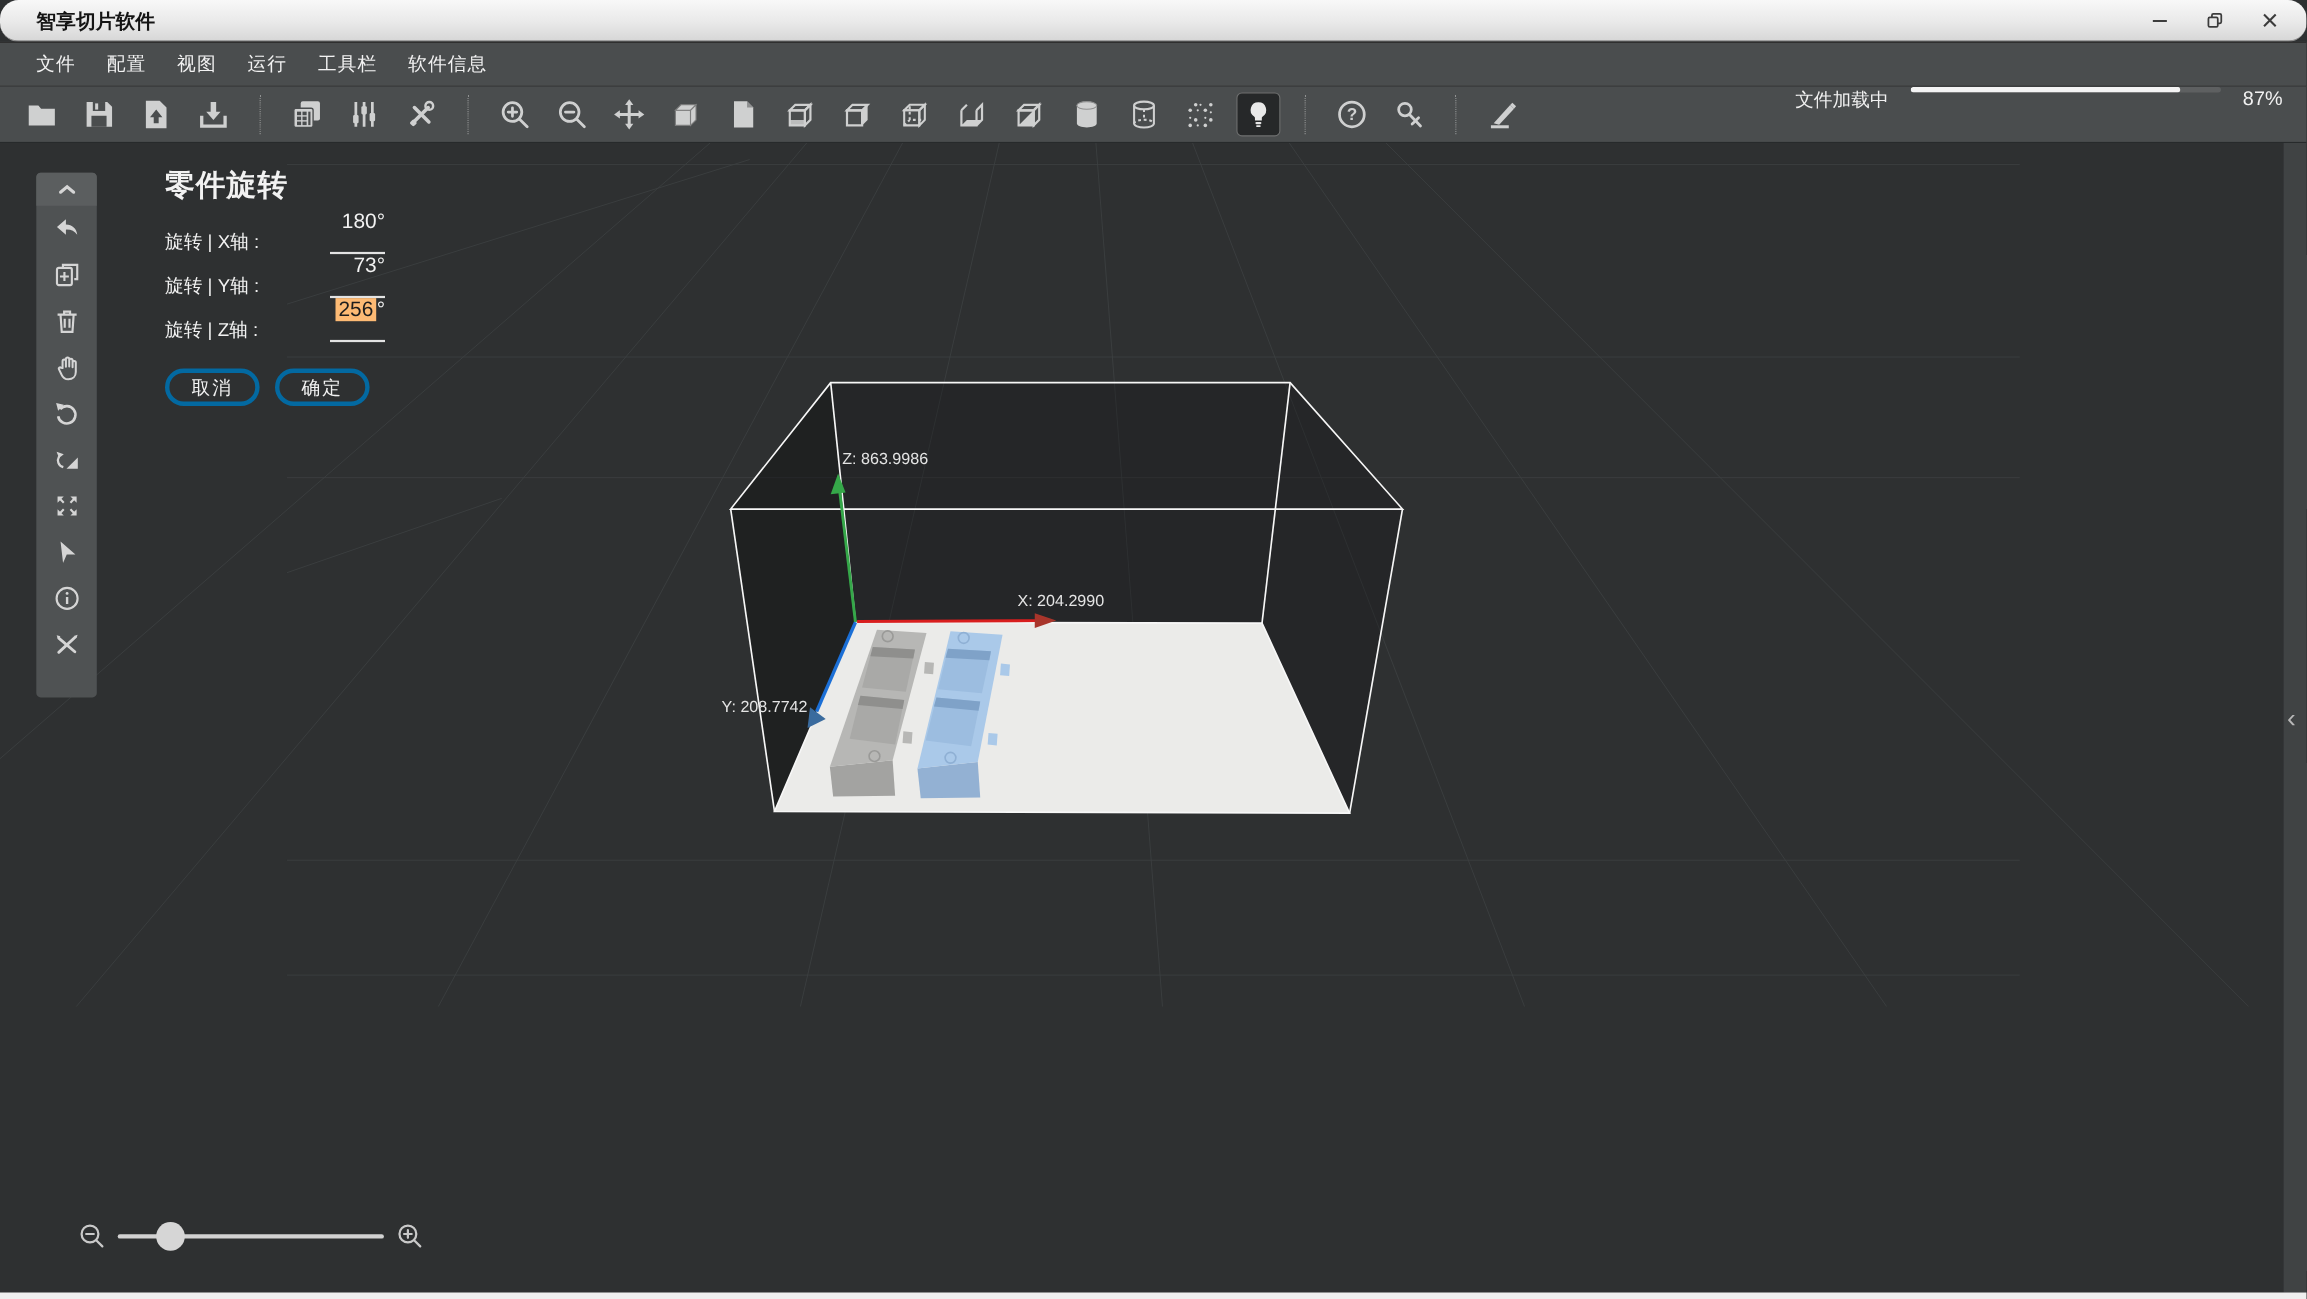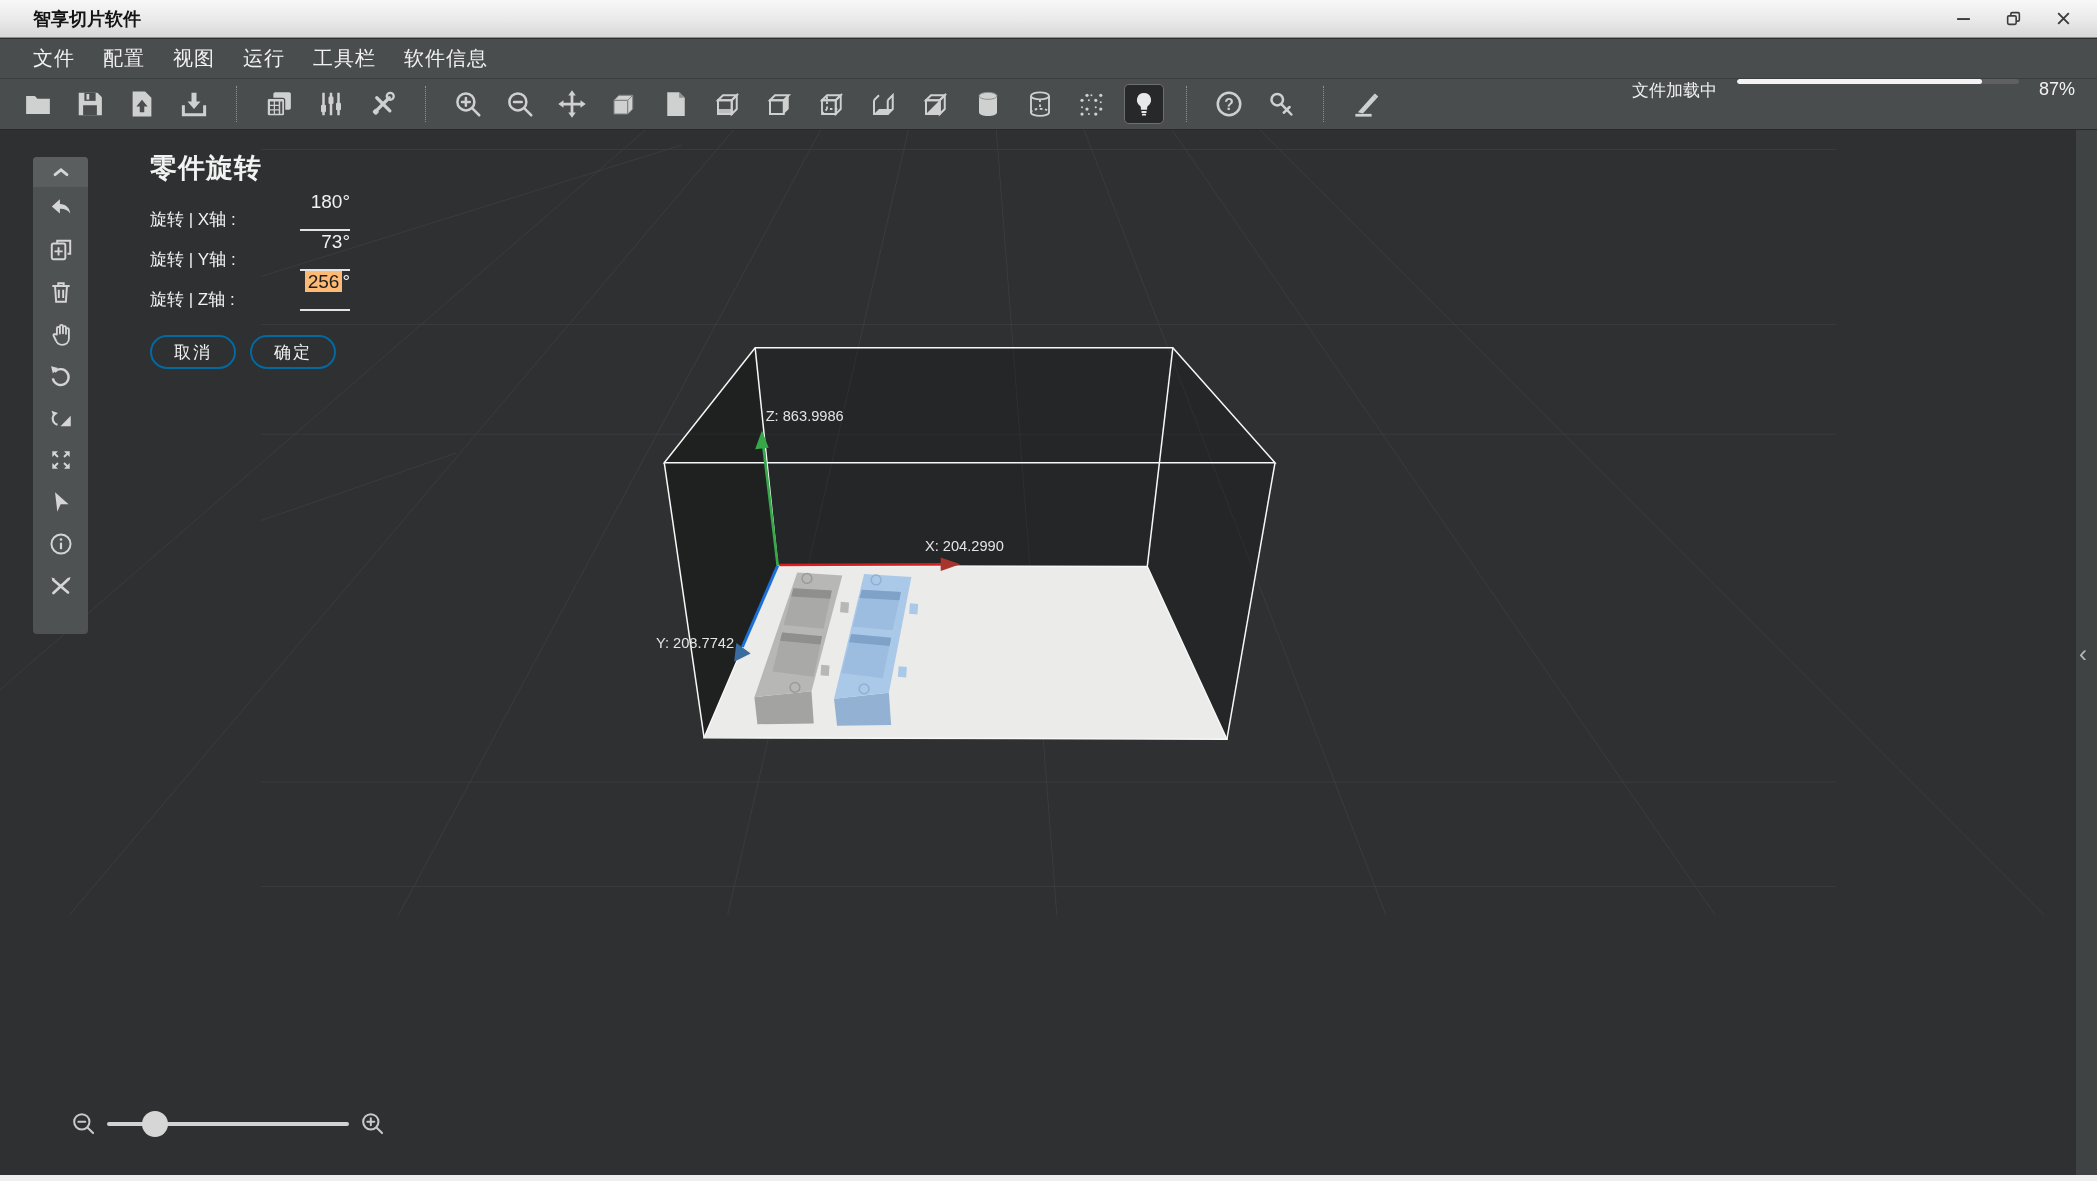--- a/index.html
+++ b/index.html
@@ -3,34 +3,34 @@
 <meta charset="utf-8">
 <style>
   * { margin:0; padding:0; box-sizing:border-box; }
   html,body { width:2097px; height:1181px; overflow:hidden; background:#2e3031;
               font-family:"Liberation Sans","DejaVu Sans",sans-serif; }
   .app { position:relative; width:2097px; height:1181px; }
 
   
   .titlebar { position:absolute; left:0; top:0; width:100%; height:38px;
     background:linear-gradient(#f8f8f8,#e9e9e9 55%,#d7d7d7);
-    border-bottom:1px solid #8f8f8f; }
+    border-bottom:1px solid #8f8f8f;border-radius:17px; }
   .title-text { position:absolute; left:33px; top:0; line-height:38px;
     font-size:18px; font-weight:bold; color:#141414; }
   .win-controls { position:absolute; right:24px; top:0; height:100%;
     display:flex; align-items:center; gap:30px; }
   .win-btn { width:20px; height:20px; display:flex; align-items:center;
     justify-content:center; cursor:default; }
   .win-btn svg { width:17px; height:17px; }
 
   
   .menubar { position:absolute; left:0; top:38px; width:100%; height:40px;
     background:#4a4d4e; border-top:1px solid #2d2d2d; display:flex;
     align-items:center; padding-left:33px; gap:28px; }
-  .menu-item { color:#f2f2f2; font-size:20px; letter-spacing:1px; }
+  .menu-item { color:#f2f2f2; font-size:17px; letter-spacing:1px; }
 
   
   .toolbar { position:absolute; left:0; top:78px; width:100%; height:52px;
     background:#4a4d4e; border-top:1px solid #3b3e3f; border-bottom:1px solid #272a2b;
     display:flex; align-items:center; padding-left:18px; gap:12px; }
   .tbtn { width:40px; height:40px; display:flex; align-items:center;
     justify-content:center; background:transparent; border:none; border-radius:5px; }
   .tbtn svg { width:30px; height:30px; }
   .tbtn.active { background:#262829; border:1px solid #6e6f6f; }
   .tsep { width:1px; height:36px; border-left:1px dotted #909292; margin:0 10px; }
@@ -67,21 +67,21 @@
   .rotate-panel { position:absolute; left:150px; top:150px; width:200px; z-index:6;
     color:#f2f2f2; }
   .rp-title { font-size:27px; font-weight:bold; letter-spacing:1px; margin-bottom:18px; }
   .rp-row { display:flex; align-items:flex-end; justify-content:space-between;
     margin-bottom:13px; height:27px;gap:35px; }
   .rp-label { font-size:17px; }
   .rp-valuebox { min-width:50px; text-align:right; border-bottom:2px solid #e3e3e3;
     padding-bottom:16px; font-size:19px; }
   .rp-valuebox .val.sel { background:#fdba74; color:#1d1d1d; padding:0 3px; }
   .rp-buttons { display:flex; gap:14px; margin-top:24px; }
-  .pill-btn { width:86px; height:34px; border:2px solid #0369a1; border-radius:17px;
+  .pill-btn { width:86px; height:34px; border:4px solid #0369a1; border-radius:17px;
     background:transparent; color:#f2f2f2; font-size:17px;
     font-family:inherit; letter-spacing:2px; }
 
   
   .zoom-control { position:absolute; left:70px; top:1110px; display:flex;
     align-items:center; gap:10px; z-index:6; }
   .zc-icon { width:27px; height:27px; }
   .zc-track-wrap { position:relative; width:242px; height:26px; }
   .zc-track { position:absolute; left:0; top:11px; width:100%; height:4px;
     border-radius:2px; background:#d2d2d2; }

